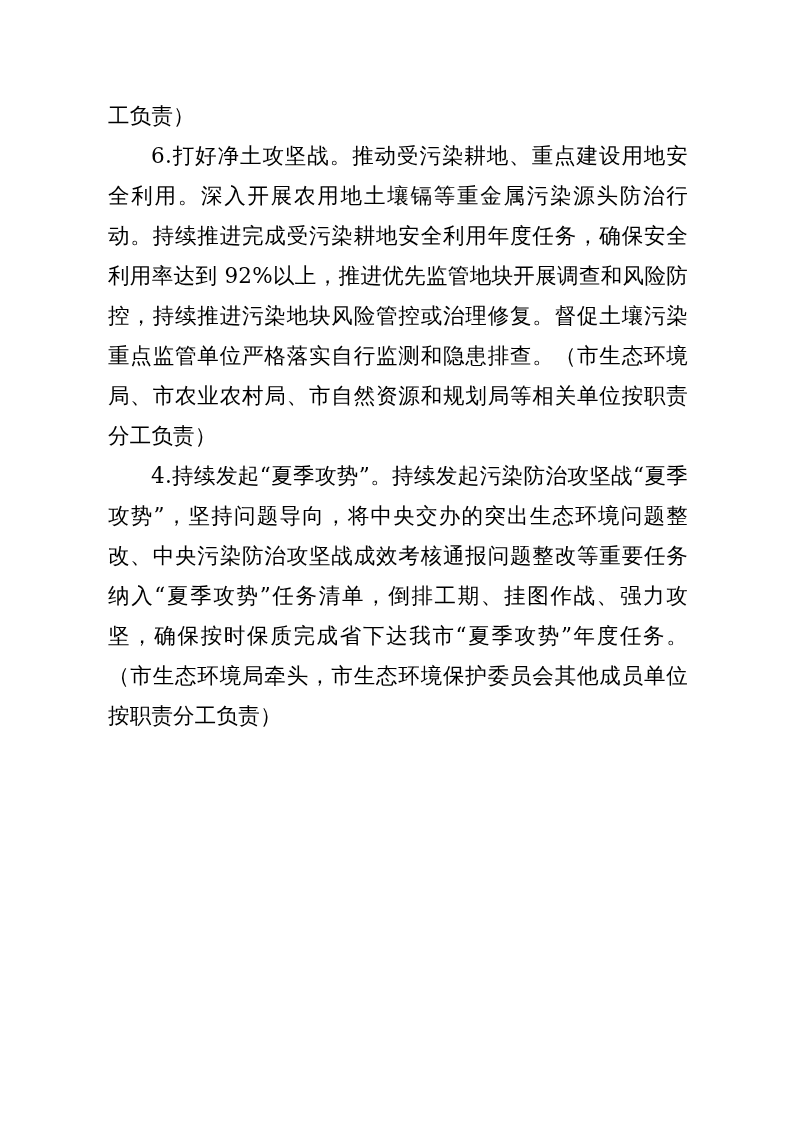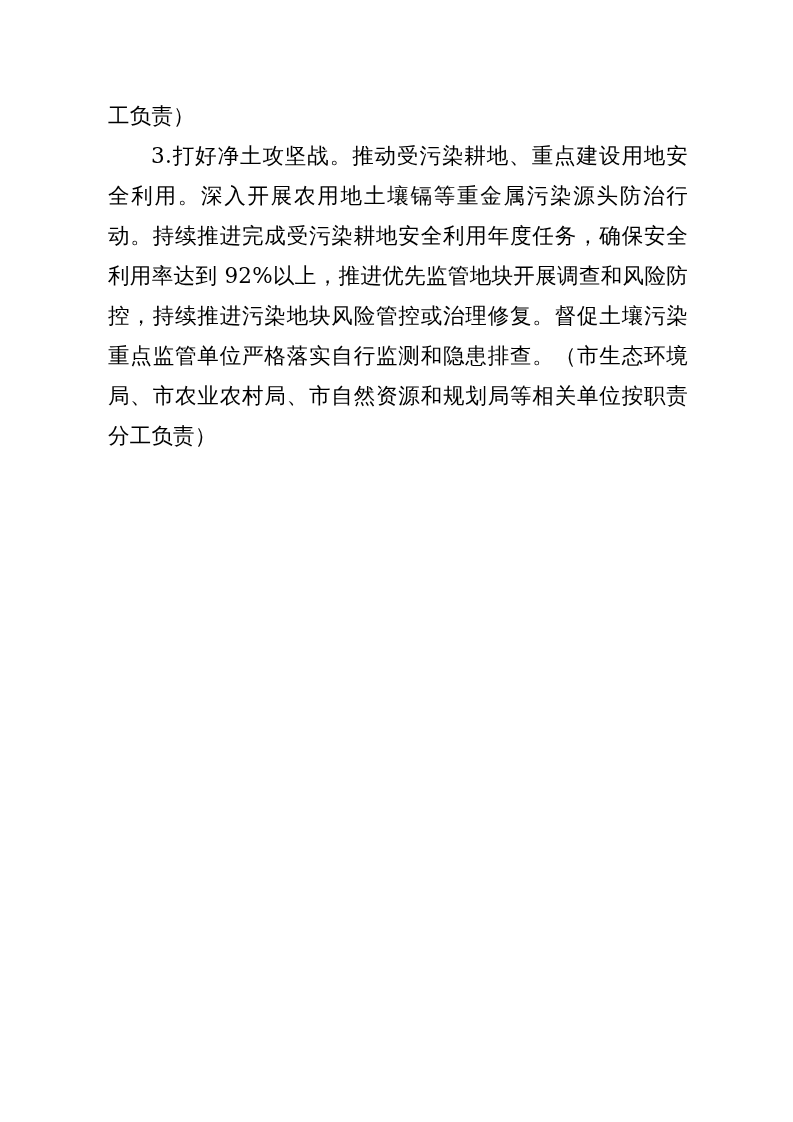--- a/index.html
+++ b/index.html
@@ -44,15 +44,16 @@
   p.cont {
     text-indent: 0;
   }
 </style>
 </head>
 <body>
 
 <div class="page">
   <div class="doc-body">
     <p class="para cont">工负责）</p>
-    <p class="para indent">3.打好净土攻坚战。推动受污染耕地、重点建设用地安全利用。深入开展农用地土壤镉等重金属污染源头防治行动。持续推进完成受污染耕地安全利用年度任务，确保安全利用率达到 92%以上，推进优先监管地块开展调查和风险防控，持续推进污染地块风险管控或治理修复。督促土壤污染重点监管单位严格落实自行监测和隐患排查。（市生态环境局、市农业农村局、市自然资源和规划局等相关单位按职责分工负责）</p>
+    <p class="para indent">6.打好净土攻坚战。推动受污染耕地、重点建设用地安全利用。深入开展农用地土壤镉等重金属污染源头防治行动。持续推进完成受污染耕地安全利用年度任务，确保安全利用率达到 92%以上，推进优先监管地块开展调查和风险防控，持续推进污染地块风险管控或治理修复。督促土壤污染重点监管单位严格落实自行监测和隐患排查。（市生态环境局、市农业农村局、市自然资源和规划局等相关单位按职责分工负责）</p>
+    <p class="para indent">4.持续发起“夏季攻势”。持续发起污染防治攻坚战“夏季攻势”，坚持问题导向，将中央交办的突出生态环境问题整改、中央污染防治攻坚战成效考核通报问题整改等重要任务纳入“夏季攻势”任务清单，倒排工期、挂图作战、强力攻坚，确保按时保质完成省下达我市“夏季攻势”年度任务。（市生态环境局牵头，市生态环境保护委员会其他成员单位按职责分工负责）</p>
   </div>
 </div>
 
 </body></html>

